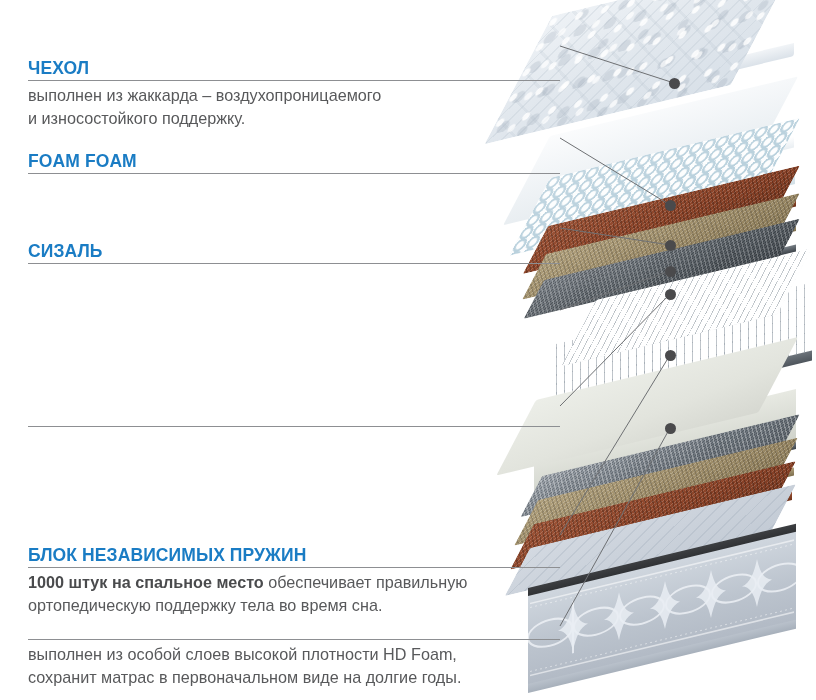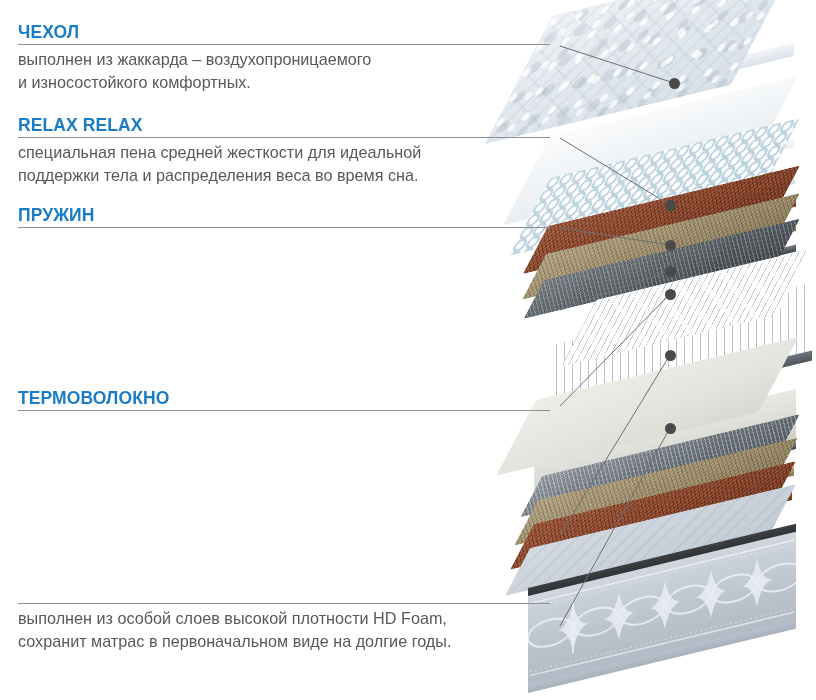--- a/index.html
+++ b/index.html
@@ -7,21 +7,21 @@
     width:816px;height:700px;
     background:#ffffff;
     font-family:"Liberation Sans","DejaVu Sans",sans-serif;
     overflow:hidden;
     position:relative;
   }
   #stage{position:relative;width:816px;height:700px;overflow:hidden;background:#fff;}
 
   
   .spec-list{position:absolute;left:0;top:0;width:600px;height:700px;}
-  .spec{position:absolute;left:18px;}
+  .spec{position:absolute;left:28px;margin-top:36px;}
   .spec-title{
     color:#1a7cc4;
     font-weight:bold;
     font-size:17.5px;
     letter-spacing:.1px;
     line-height:20px;
     margin:0;
     white-space:nowrap;
   }
   .rule{
@@ -274,41 +274,44 @@
   <div class="dot" style="left:665px;top:289px;"></div>
   <div class="dot" style="left:665px;top:350px;"></div>
   <div class="dot" style="left:665px;top:423px;"></div>
 
   <div class="spec-list">
 
     <div class="spec w1" style="top:22px;">
       <div class="spec-title">ЧЕХОЛ</div>
       <div class="rule"></div>
       <div class="spec-body">выполнен из жаккарда – воздухопроницаемого
-и износостойкого комфортных.</div>
+и износостойкого поддержку.</div>
     </div>
 
     <div class="spec w2" style="top:115px;">
-      <div class="spec-title">RELAX RELAX</div>
-      <div class="rule"></div>
-      <div class="spec-body">специальная пена средней жесткости для идеальной
-поддержки тела и распределения веса во время сна.</div>
+      <div class="spec-title">FOAM FOAM</div>
+      <div class="rule"></div>
     </div>
 
     <div class="spec w3" style="top:205px;">
-      <div class="spec-title">ПРУЖИН</div>
+      <div class="spec-title">СИЗАЛЬ</div>
       <div class="rule"></div>
     </div>
 
 
     <div class="spec w5" style="top:388px;">
-      <div class="spec-title">ТЕРМОВОЛОКНО</div>
-      <div class="rule"></div>
-    </div>
-
+      <div class="rule"></div>
+    </div>
+
+    <div class="spec w6" style="top:509px;">
+      <div class="spec-title">БЛОК НЕЗАВИСИМЫХ ПРУЖИН</div>
+      <div class="rule"></div>
+      <div class="spec-body"><b>1000 штук на спальное место</b><span> обеспечивает правильную
+ортопедическую поддержку тела во время сна.</span></div>
+    </div>
 
     <div class="spec w7" style="top:601px;">
       <div class="rule"></div>
       <div class="spec-body">выполнен из особой слоев высокой плотности HD Foam,
 сохранит матрас в первоначальном виде на долгие годы.</div>
     </div>
 
   </div>
 
 </div>

